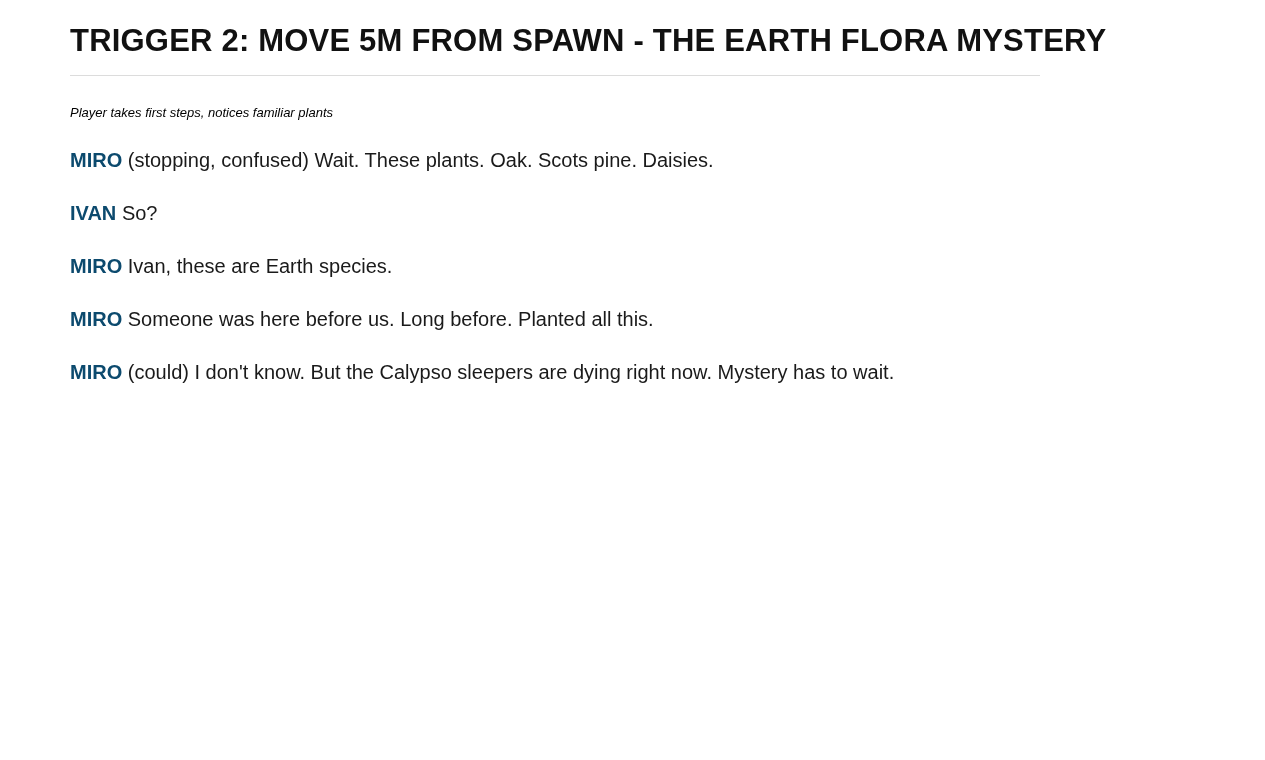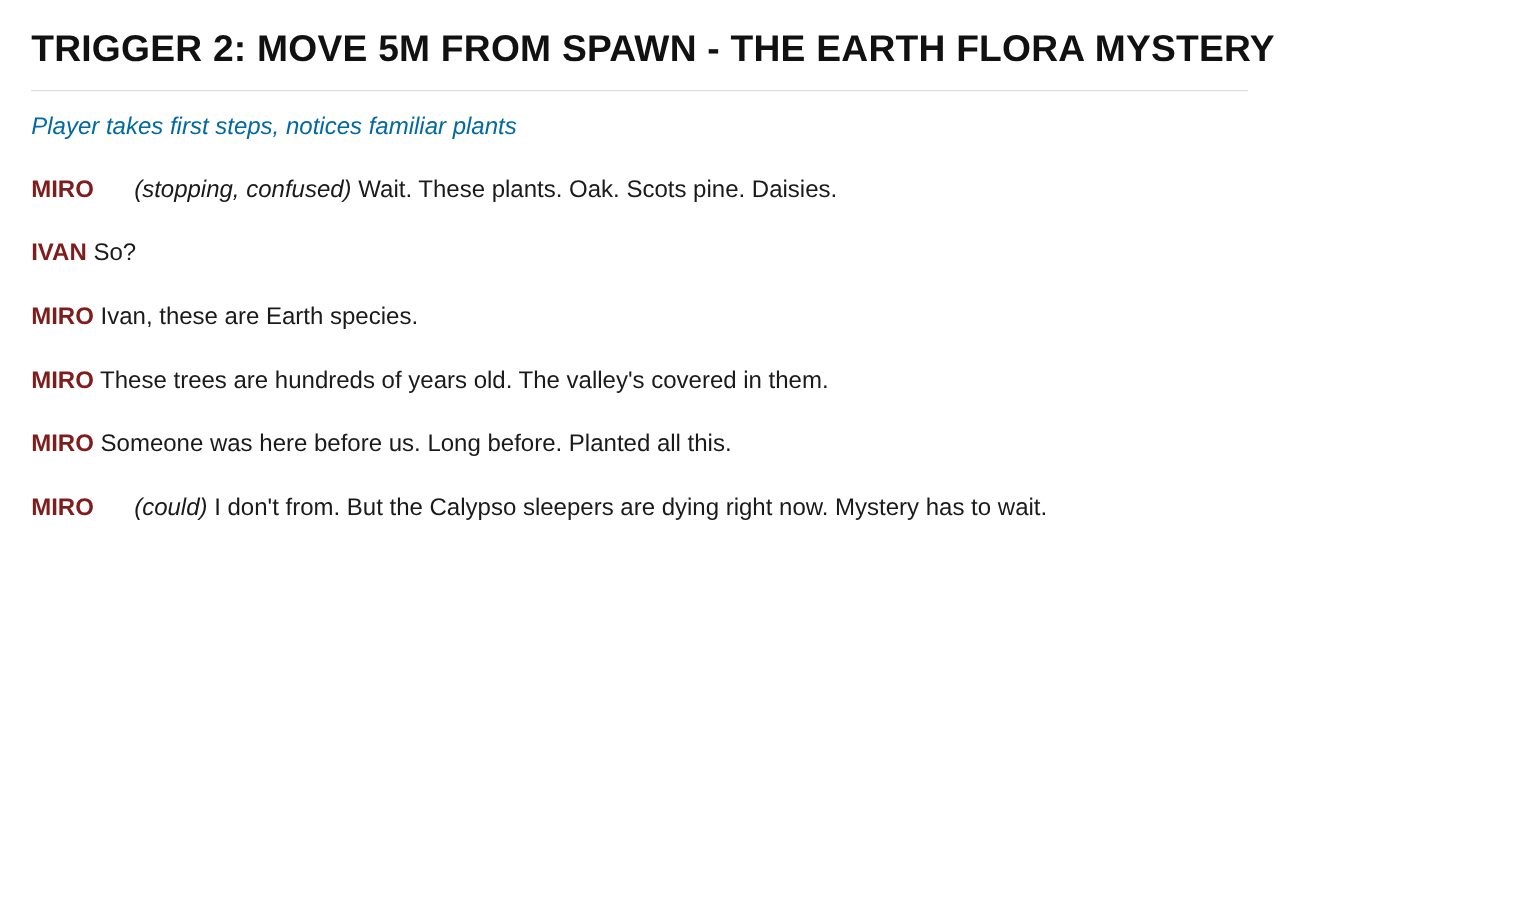--- a/index.html
+++ b/index.html
@@ -8,44 +8,44 @@
     background: #ffffff;
   }
   body {
     width: 1265px;
     height: 760px;
     font-family: "Liberation Sans", sans-serif;
     color: #1a1a1a;
     overflow: hidden;
   }
   .page {
-    padding: 14px 46px 0 26px;
+    padding: 14px 46px 0 70px;
     box-sizing: border-box;
     width: 1086px;
   }
   .doc-title {
     font-size: 31px;
     font-weight: bold;
     letter-spacing: 0.2px;
     color: #111111;
     margin: 8px 0 0 0;
     line-height: 1.25;
     white-space: nowrap;
   }
   .title-rule {
     border: none;
     border-top: 1px solid #dcdcdc;
     margin: 14px 0 0 0;
     height: 0;
   }
   .stage-direction {
-    font-size: 20px;
+    font-size: 13px;
     font-style: italic;
-    color: #0369a1;
-    margin: 16px 0 0 0;
+    color: #000000;
+    margin: 28px 0 0 0;
     line-height: 1.4;
   }
   .line {
     font-size: 20px;
     line-height: 1.45;
     margin: 24px 0 0 0;
     position: relative;
     color: #1a1a1a;
   }
   .line.highlight::before {
@@ -53,25 +53,23 @@
     position: absolute;
     left: -18px;
     top: -4px;
     bottom: -3px;
     width: 4px;
     background: #9a9a9a;
     border-radius: 1px;
   }
   .speaker {
     font-weight: bold;
-    color: #7f1d1d;
+    color: #0c4a6e;
   }
   .paren {
-    font-style: italic;
-    margin-left: 28px;
   }
   .dialogue-text {
     font-weight: normal;
   }
 </style>
 </head>
 <body>
 
 <div class="page">
 
@@ -90,31 +88,27 @@
     <span class="speaker">IVAN</span>
     <span class="dialogue-text">So?</span>
   </p>
 
   <p class="line">
     <span class="speaker">MIRO</span>
     <span class="dialogue-text">Ivan, these are Earth species.</span>
   </p>
 
 
-  <p class="line">
-    <span class="speaker">MIRO</span>
-    <span class="dialogue-text">These trees are hundreds of years old. The valley's covered in them.</span>
-  </p>
 
 
   <p class="line">
     <span class="speaker">MIRO</span>
     <span class="dialogue-text">Someone was here before us. Long before. Planted all this.</span>
   </p>
 
 
   <p class="line">
     <span class="speaker">MIRO</span>
     <span class="paren">(could)</span>
-    <span class="dialogue-text">I don't from. But the Calypso sleepers are dying right now. Mystery has to wait.</span>
+    <span class="dialogue-text">I don't know. But the Calypso sleepers are dying right now. Mystery has to wait.</span>
   </p>
 
 </div>
 
 </body></html>

